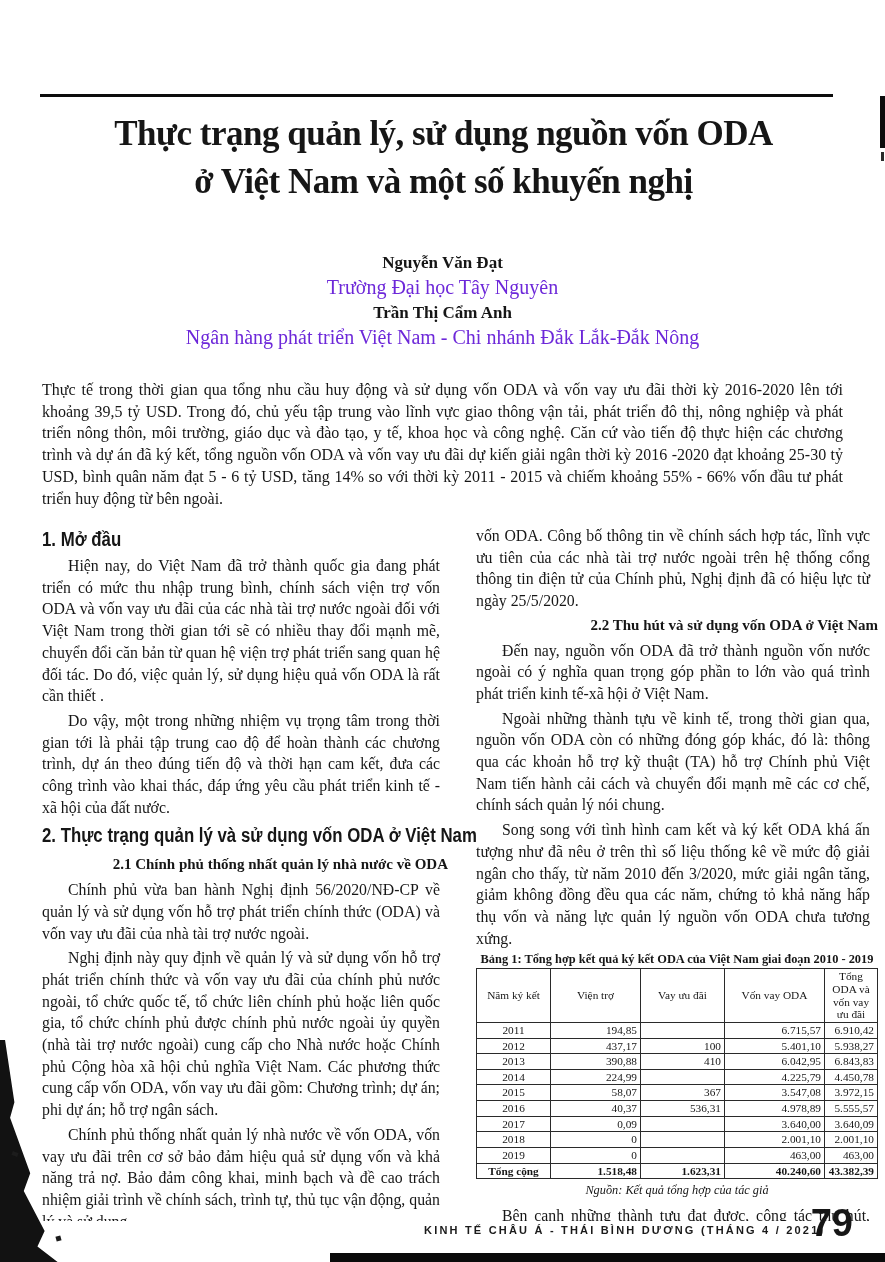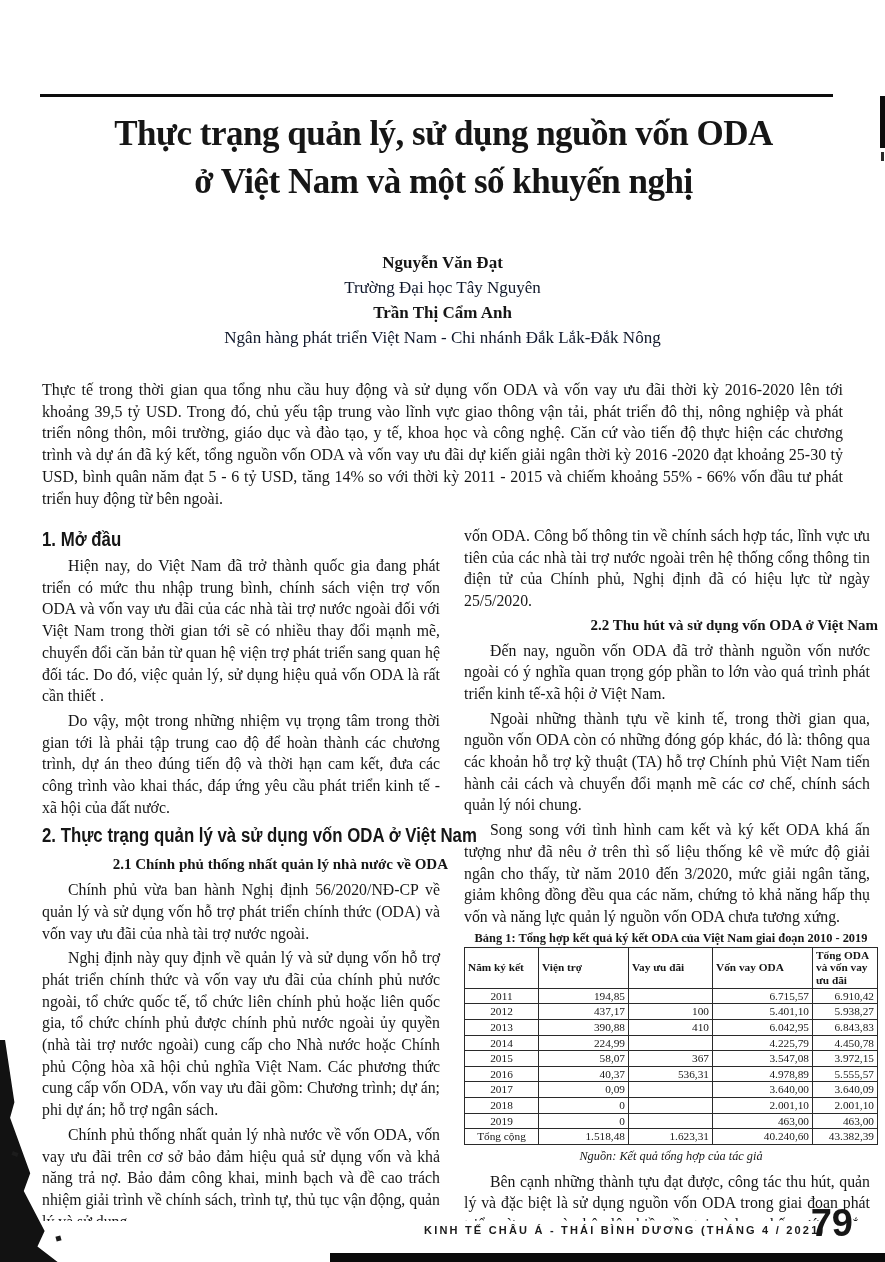--- a/index.html
+++ b/index.html
@@ -11,49 +11,49 @@
   
   .top-rule{position:absolute;left:40px;top:94px;width:793px;height:3px;background:#0c0c0c;}
   .edge-tick{position:absolute;right:0;top:96px;width:5px;height:52px;background:#0c0c0c;}
   .edge-tick2{position:absolute;right:1px;top:152px;width:3px;height:9px;background:#2a2a2a;}
 
   
   .title{position:absolute;top:110px;left:1px;width:100%;text-align:center;
     font-weight:bold;font-size:35px;line-height:48px;letter-spacing:-0.5px;}
   .authors{position:absolute;top:250px;left:0;width:100%;text-align:center;line-height:25px;}
   .author-bold{font-weight:bold;font-size:17px;}
-  .author-normal{font-size:17px;color:#0f172a;}
+  .author-normal{font-size:20px;color:#6d28d9;}
 
   
   .abstract{position:absolute;top:379px;left:42px;width:801px;
     font-size:16px;line-height:21.7px;text-align:justify;}
 
   
   .columns{position:absolute;top:525px;left:42px;width:836px;height:696px;
-    display:flex;gap:16px;overflow:hidden;}
+    display:flex;gap:28px;overflow:hidden;}
   .col{font-size:15.8px;line-height:21.7px;text-align:justify;}
   .col-left{width:406px;}
   .col-right{width:418px;}
   .col p{margin:0 8px 3px 0;text-indent:26px;}
   .col p.noindent{text-indent:0;}
   .h-sec{font-family:"Liberation Sans",sans-serif;font-weight:bold;font-size:20px;
     line-height:24px;white-space:nowrap;display:inline-block;
     transform:scaleX(0.84);transform-origin:0 50%;margin:2px 0 4px 0;}
   .h-sub{font-weight:bold;font-size:15px;text-indent:18px;margin:3px 0 3px 0;text-align:right;}
 
   
   .tbl-block{margin-top:2px;}
   .tbl-title{font-weight:bold;font-size:12.4px;text-align:center;margin:2px 0 2px 0;line-height:14px;}
   table.oda{width:100%;border-collapse:collapse;font-size:11.3px;line-height:1.12;
     font-family:"Liberation Serif",serif;table-layout:fixed;}
   table.oda th,table.oda td{border:1px solid #2a2a2a;padding:1px 3px;}
-  table.oda th{font-weight:bold;text-align:left;}
+  table.oda th{font-weight:normal;text-align:center;}
   table.oda td.c-year{text-align:center;}
   table.oda td.c-num{text-align:right;}
-  table.oda tr.total td{font-weight:normal;}
+  table.oda tr.total td{font-weight:bold;}
   .tbl-source{font-style:italic;font-size:12.3px;text-align:center;margin:1px 0 3px 0;text-indent:0 !important;}
 
   
   .journal-line{position:absolute;left:388px;top:1224px;
     font-family:"Liberation Sans",sans-serif;font-weight:bold;font-size:11px;
     letter-spacing:2.2px;color:#1a1a1a;white-space:nowrap;padding-left:36px;}
   .page-number{position:absolute;right:32px;top:1202px;
     font-family:"Liberation Sans",sans-serif;font-weight:bold;font-size:38px;}
   .bottom-bar{position:absolute;left:330px;bottom:0;width:555px;height:9px;background:#0a0a0a;}
 

